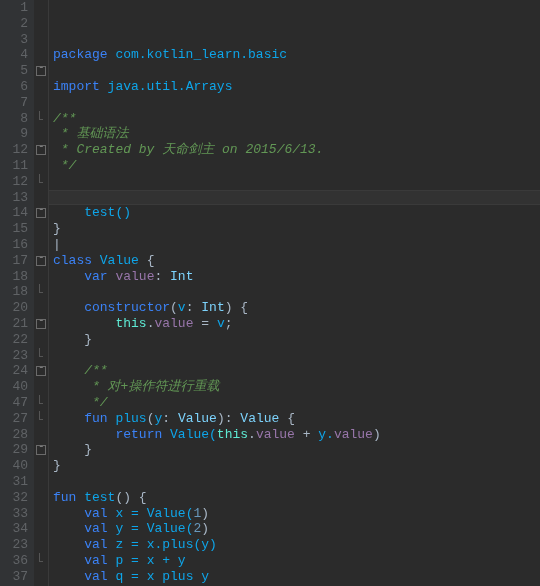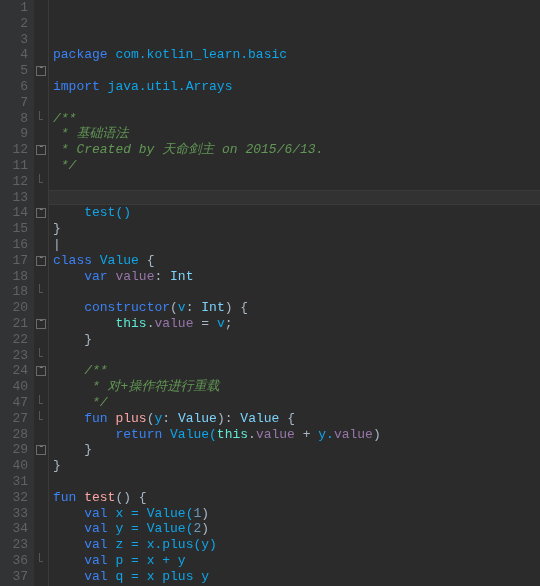--- a/index.html
+++ b/index.html
@@ -11,21 +11,21 @@
   .fold .m::before{content:"";position:absolute;left:2px;top:3px;width:8px;height:8px;border:1px solid #6b6b6b;background:#2b2b2b}
   .fold .m::after{content:"-";position:absolute;left:4px;top:-3px;color:#888;font-size:11px}
   .fold .c::before{content:"";position:absolute;left:5px;top:0;width:1px;height:8px;background:#555}
   .fold .c::after{content:"";position:absolute;left:5px;top:8px;width:4px;height:1px;background:#555}
   .code{flex:1;color:#a9b7c6;padding-left:4px;position:relative;white-space:pre}
   .code .line{height:15.8px}
   .kw{color:#3b82f6}
   .str{color:#6a8759}
   .num{color:#6897bb}
   .cmtd{color:#629755;font-style:italic}
-  .fn{color:#fca5a5}
+  .fn{color:#0ea5e9}
   .type{color:#7dd3fc}
   .id{color:#0ea5e9}
   .op{color:#a9b7c6}
   .prop{color:#9876aa}
   .this{color:#5eead4}
   .hl{position:absolute;left:0;right:0;height:15.8px;background:#323232;border-top:1px solid #3a3a3a;border-bottom:1px solid #3a3a3a;box-sizing:border-box;pointer-events:none}
   .caret{color:#a9b7c6}
 </style>
 </head>
 <body>

